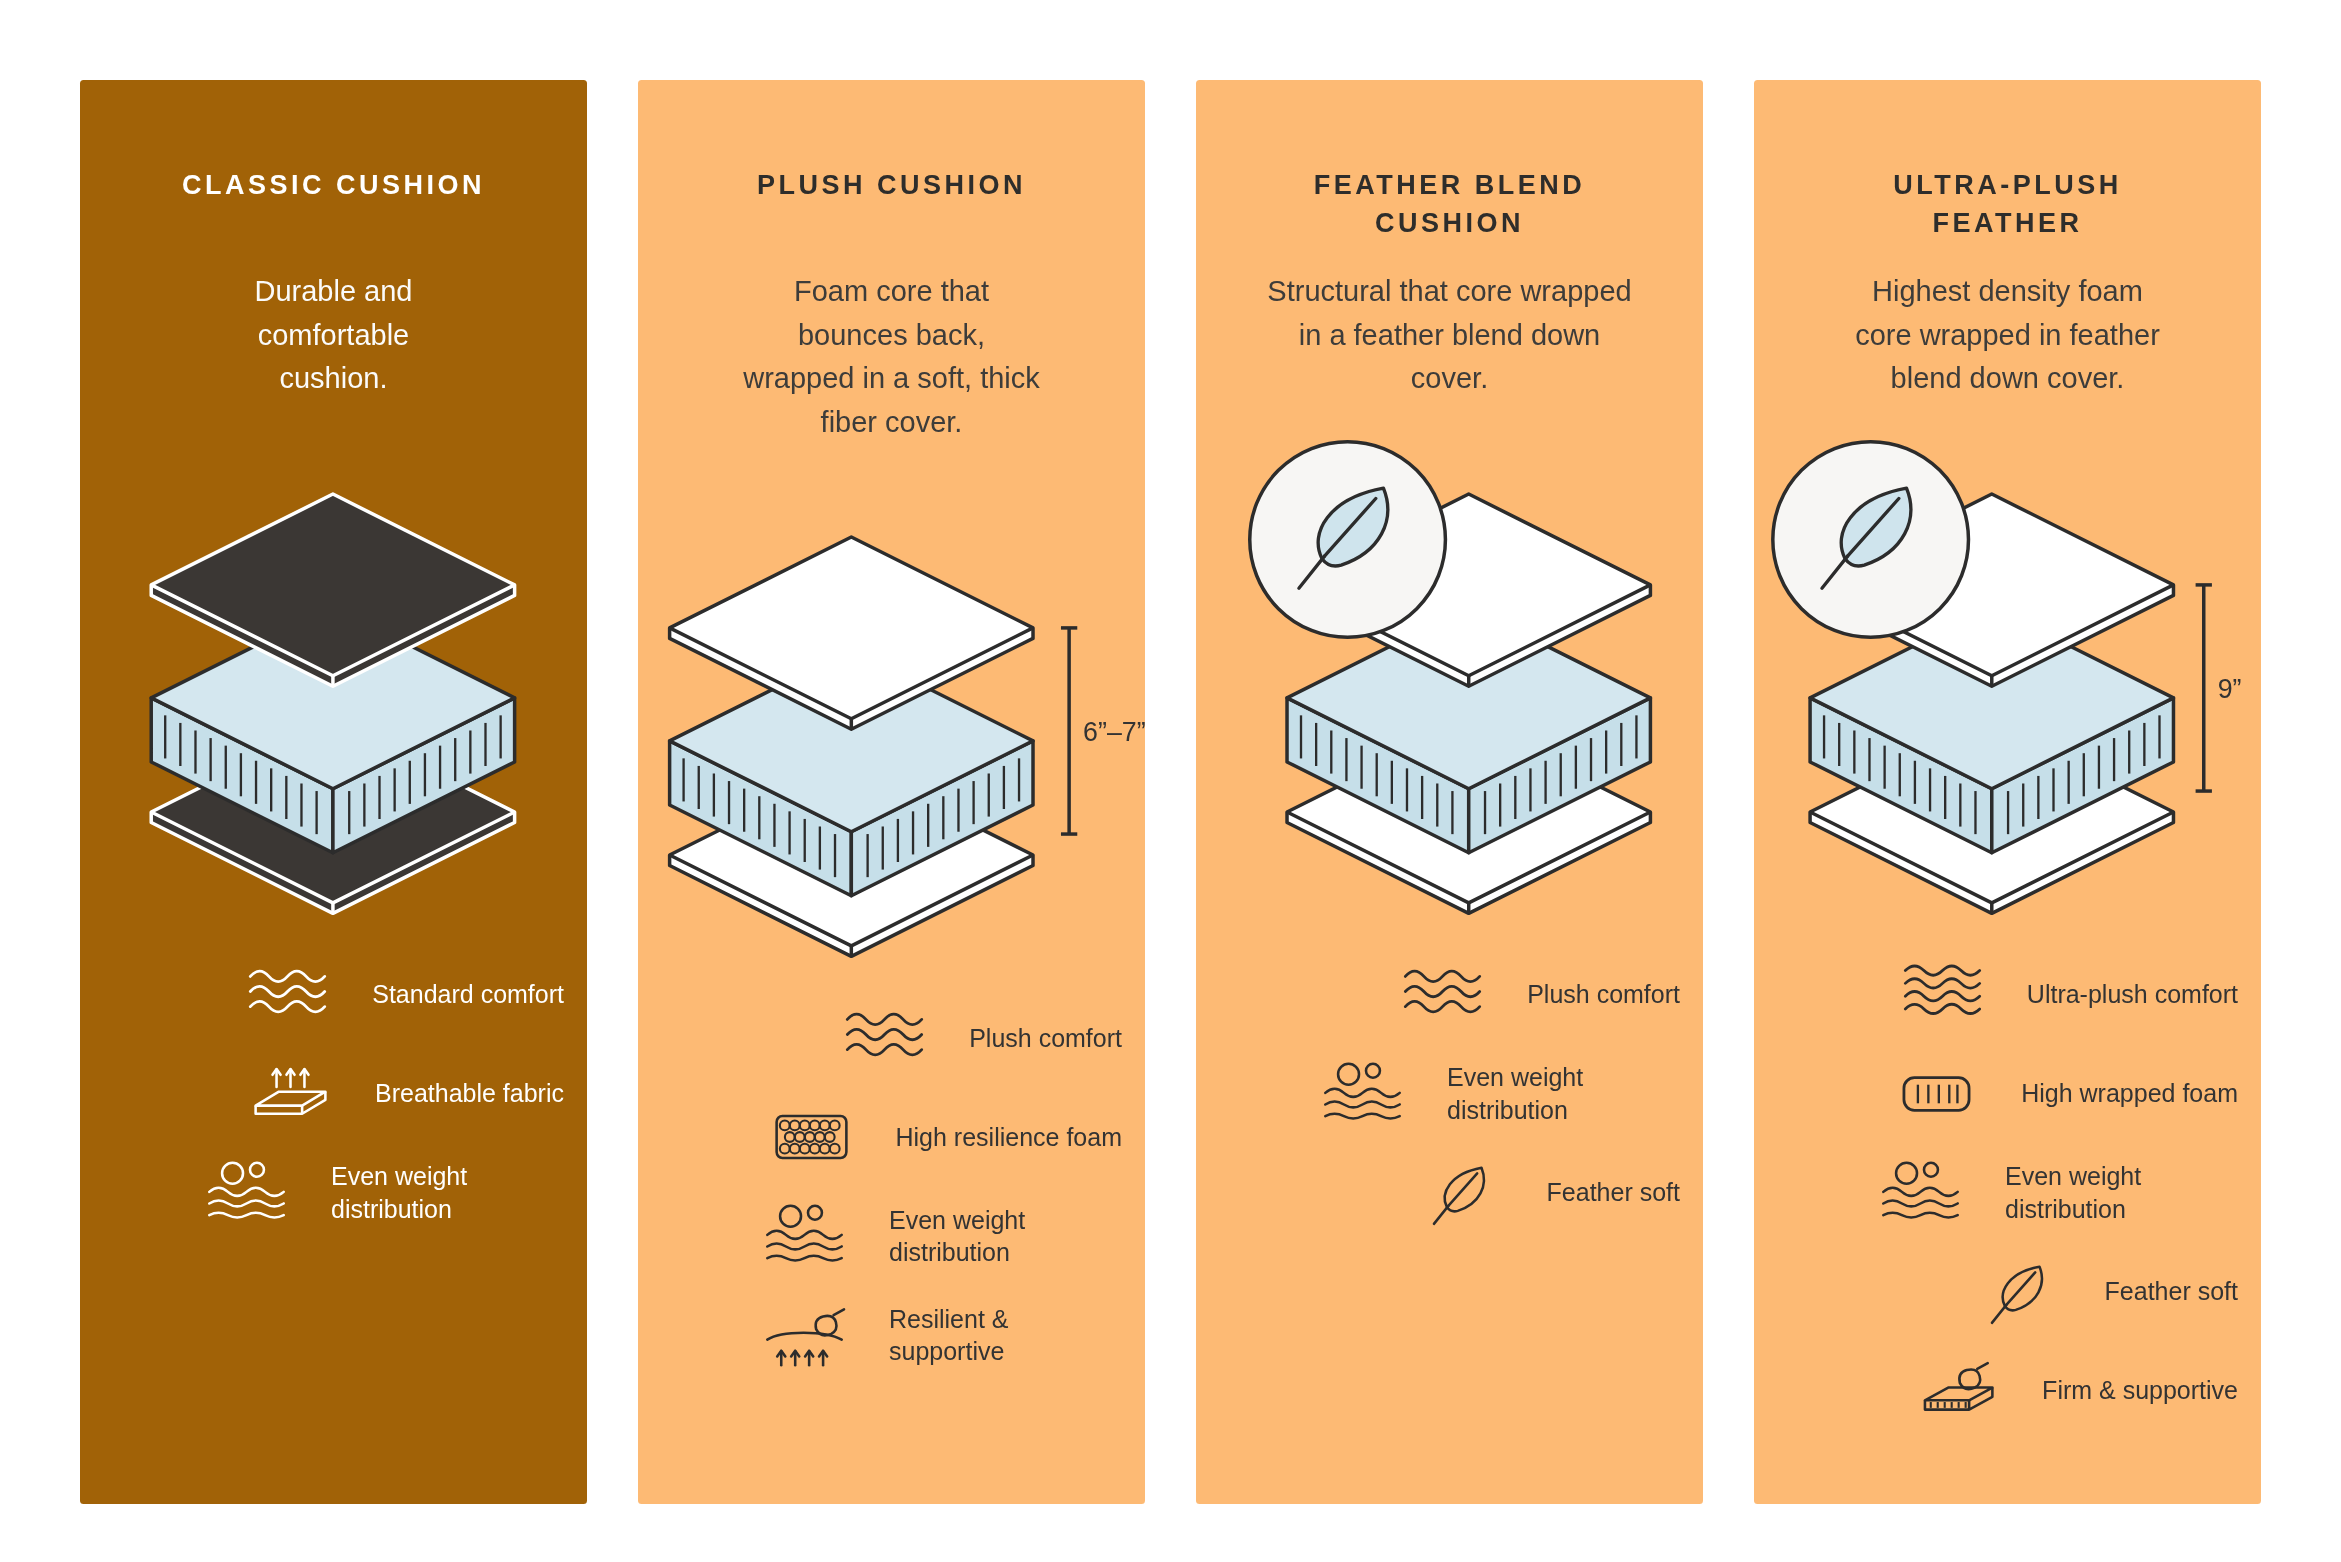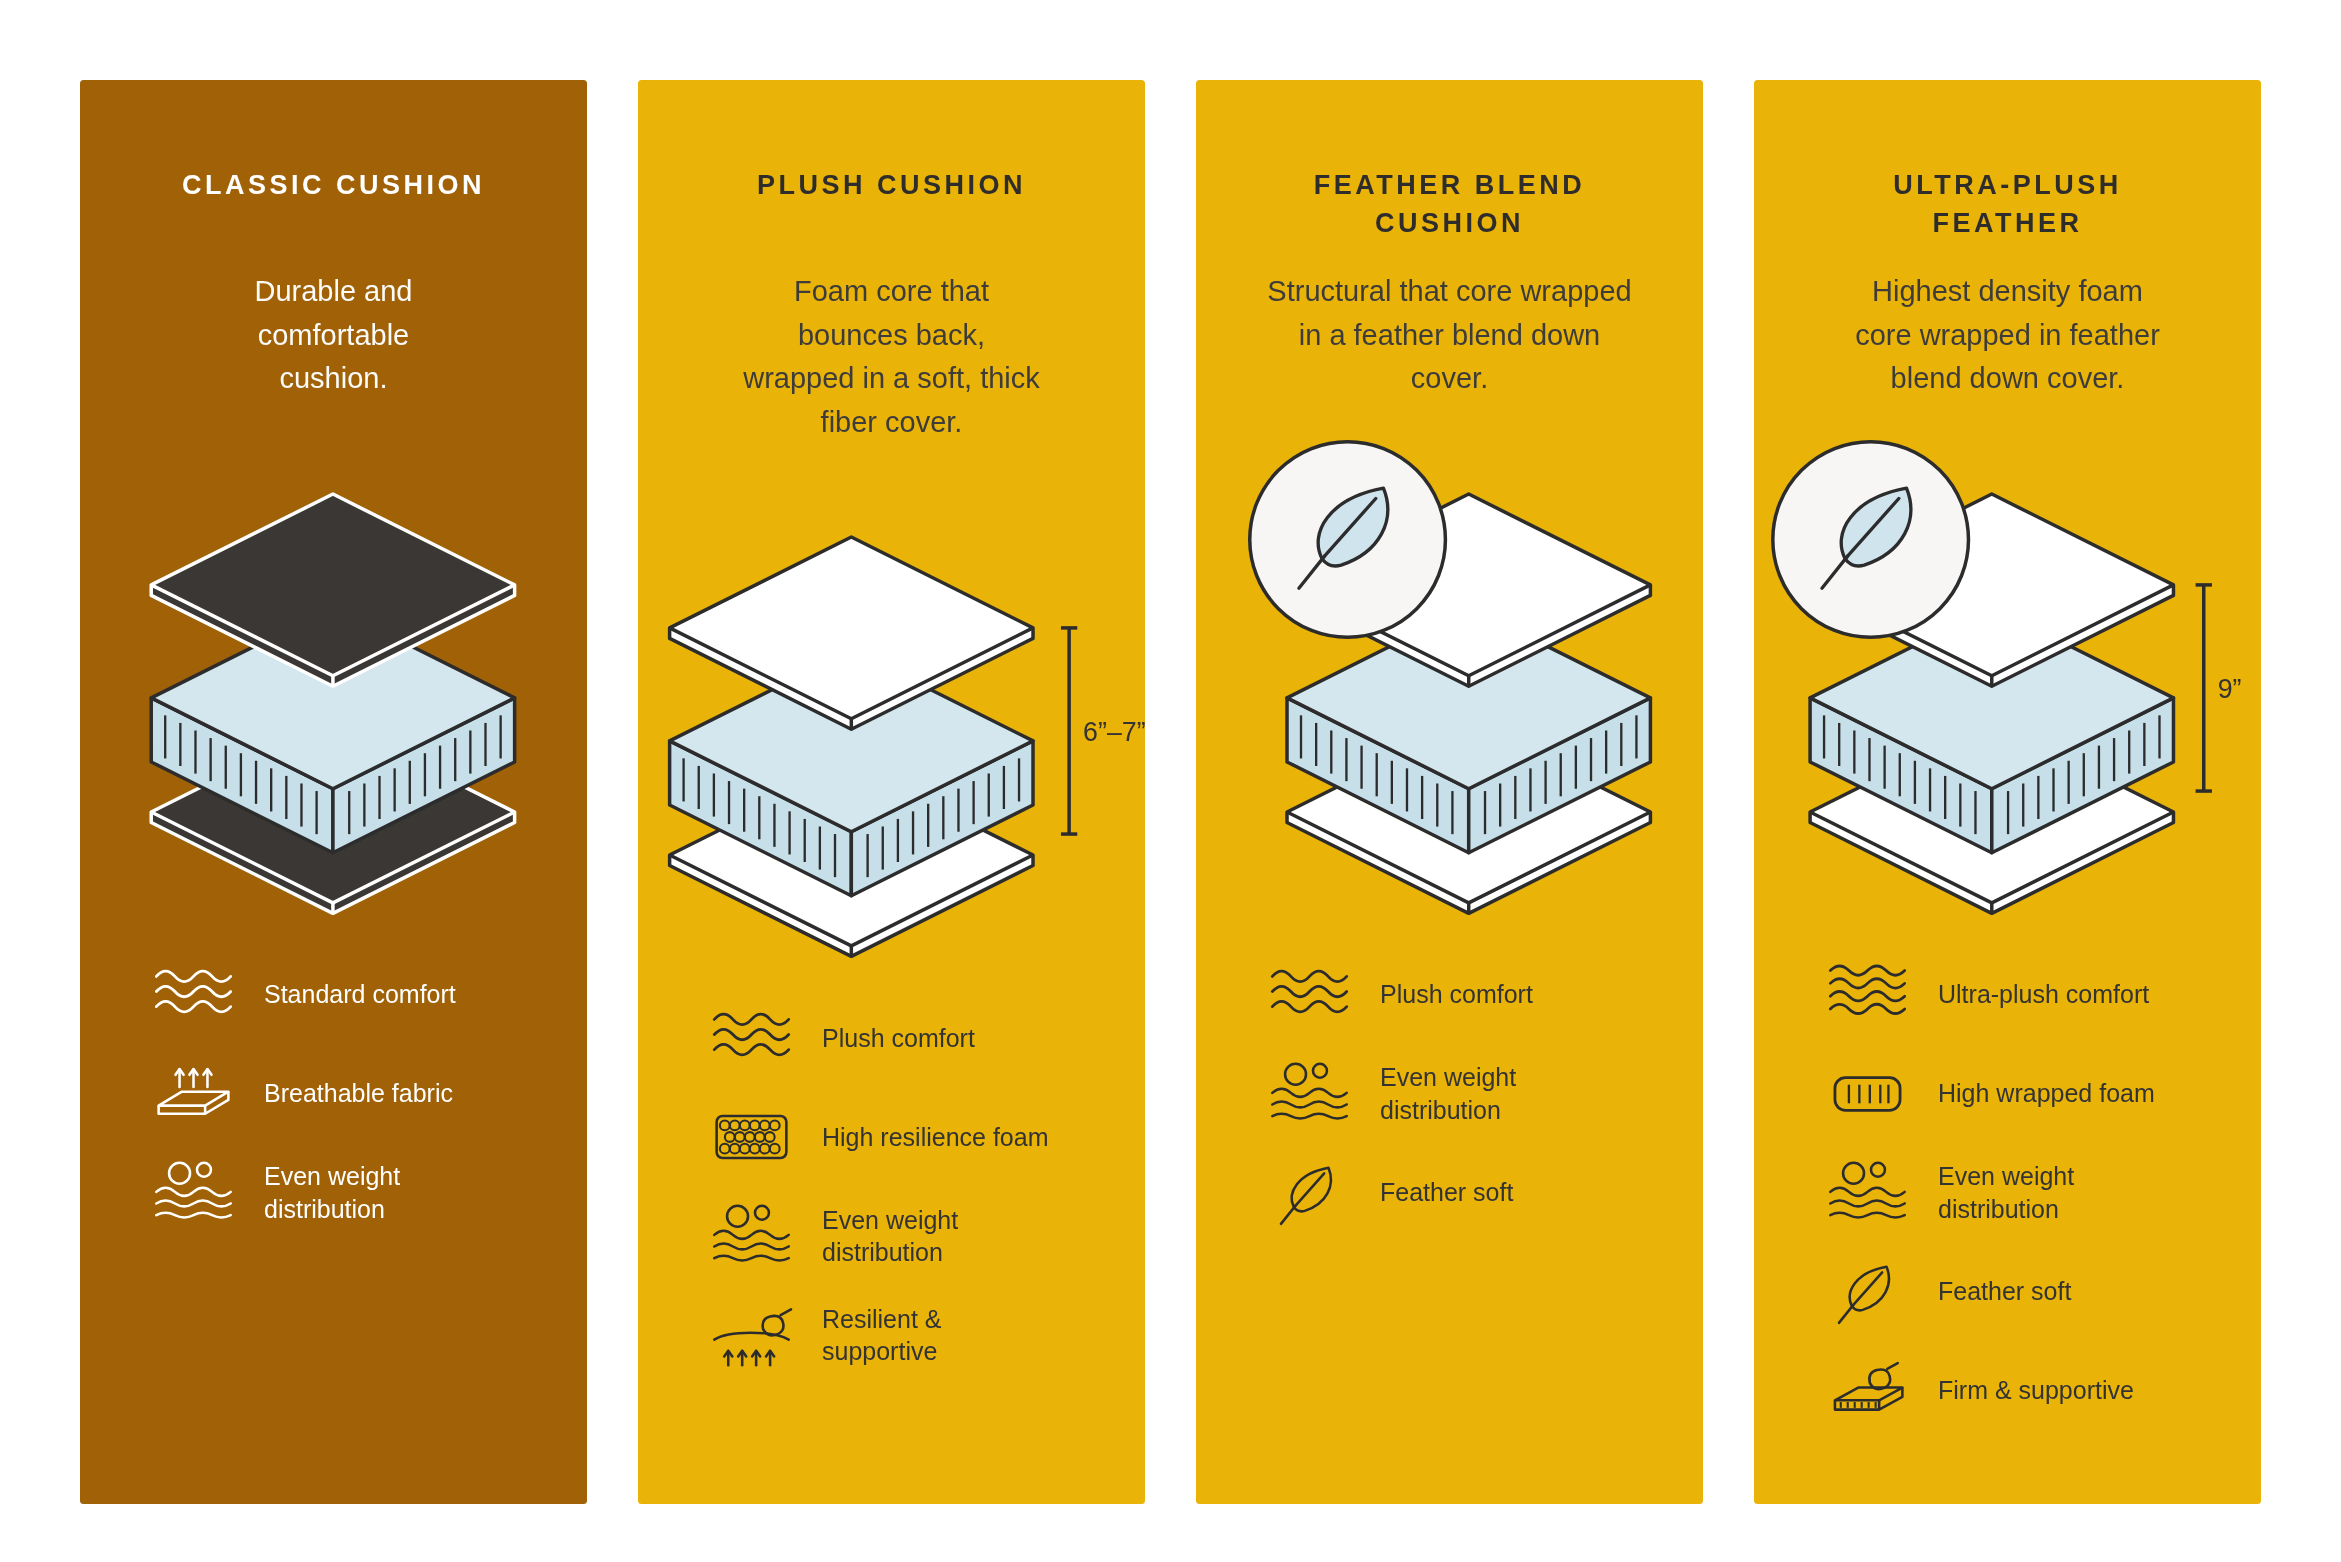--- a/index.html
+++ b/index.html
@@ -2,21 +2,21 @@
 <html style="font-size:9.3px"><head>
 <meta charset="utf-8">
 <style>
   html,body{margin:0;padding:0;}
   body{
     width:2342px;height:1562px;background:#ffffff;position:relative;
     font-family:"Liberation Sans","DejaVu Sans",sans-serif;color:#333;
   }
   .panels{position:absolute;left:80px;top:80px;display:flex;gap:51px;}
   .panel{
-    width:507px;height:1424px;background:#eab308;border-radius:3.5px;
+    width:507px;height:1424px;background:#fdba74;border-radius:3.5px;
     box-sizing:border-box;padding:87px 23px 0;display:flex;flex-direction:column;align-items:center;
   }
   .panel.dark{background:#a16207;}
   .title{
     min-height:82px;max-width:373px;font-size:27px;font-weight:700;letter-spacing:3.5px;
     line-height:1.4;text-align:center;color:#2e2d2b;margin:0;
   }
   .panel.dark .title{color:#ffffff;}
   .desc{
     margin:21px 16px 0;min-height:117px;font-size:29px;line-height:1.5;text-align:center;color:#3d3c3a;
@@ -24,21 +24,21 @@
   .panel.dark .desc{color:#fbfbfa;}
   .panel[data-panel="0"] .desc{max-width:245px;}
   .panel[data-panel="1"] .desc{max-width:297px;}
   .panel[data-panel="2"] .desc{max-width:379px;}
   .panel[data-panel="3"] .desc{max-width:326px;}
   .illustration{position:relative;width:461px;height:495px;margin-top:29px;flex:none;}
   .illustration svg{position:absolute;left:-23px;top:0;overflow:visible;}
   .features{
     list-style:none;margin:35px 0 0;padding:0 0 0 44px;width:100%;box-sizing:border-box;
   }
-  .feature{display:flex;align-items:center;gap:24px;margin-bottom:29px;min-height:67px;}
+  .feature{display:flex;align-items:center;gap:38px;margin-bottom:29px;min-height:67px;justify-content:flex-end;}
   .ficon{width:93px;height:70px;flex:none;display:flex;align-items:center;justify-content:center;}
   .ficon svg{width:93px;height:70px;overflow:visible;}
   .flabel{font-size:25px;line-height:1.3;color:#333;max-width:233px;}
   .panel.dark .flabel{color:#ffffff;}
 </style>
 </head>
 <body>
 
 <div class="panels">
 

